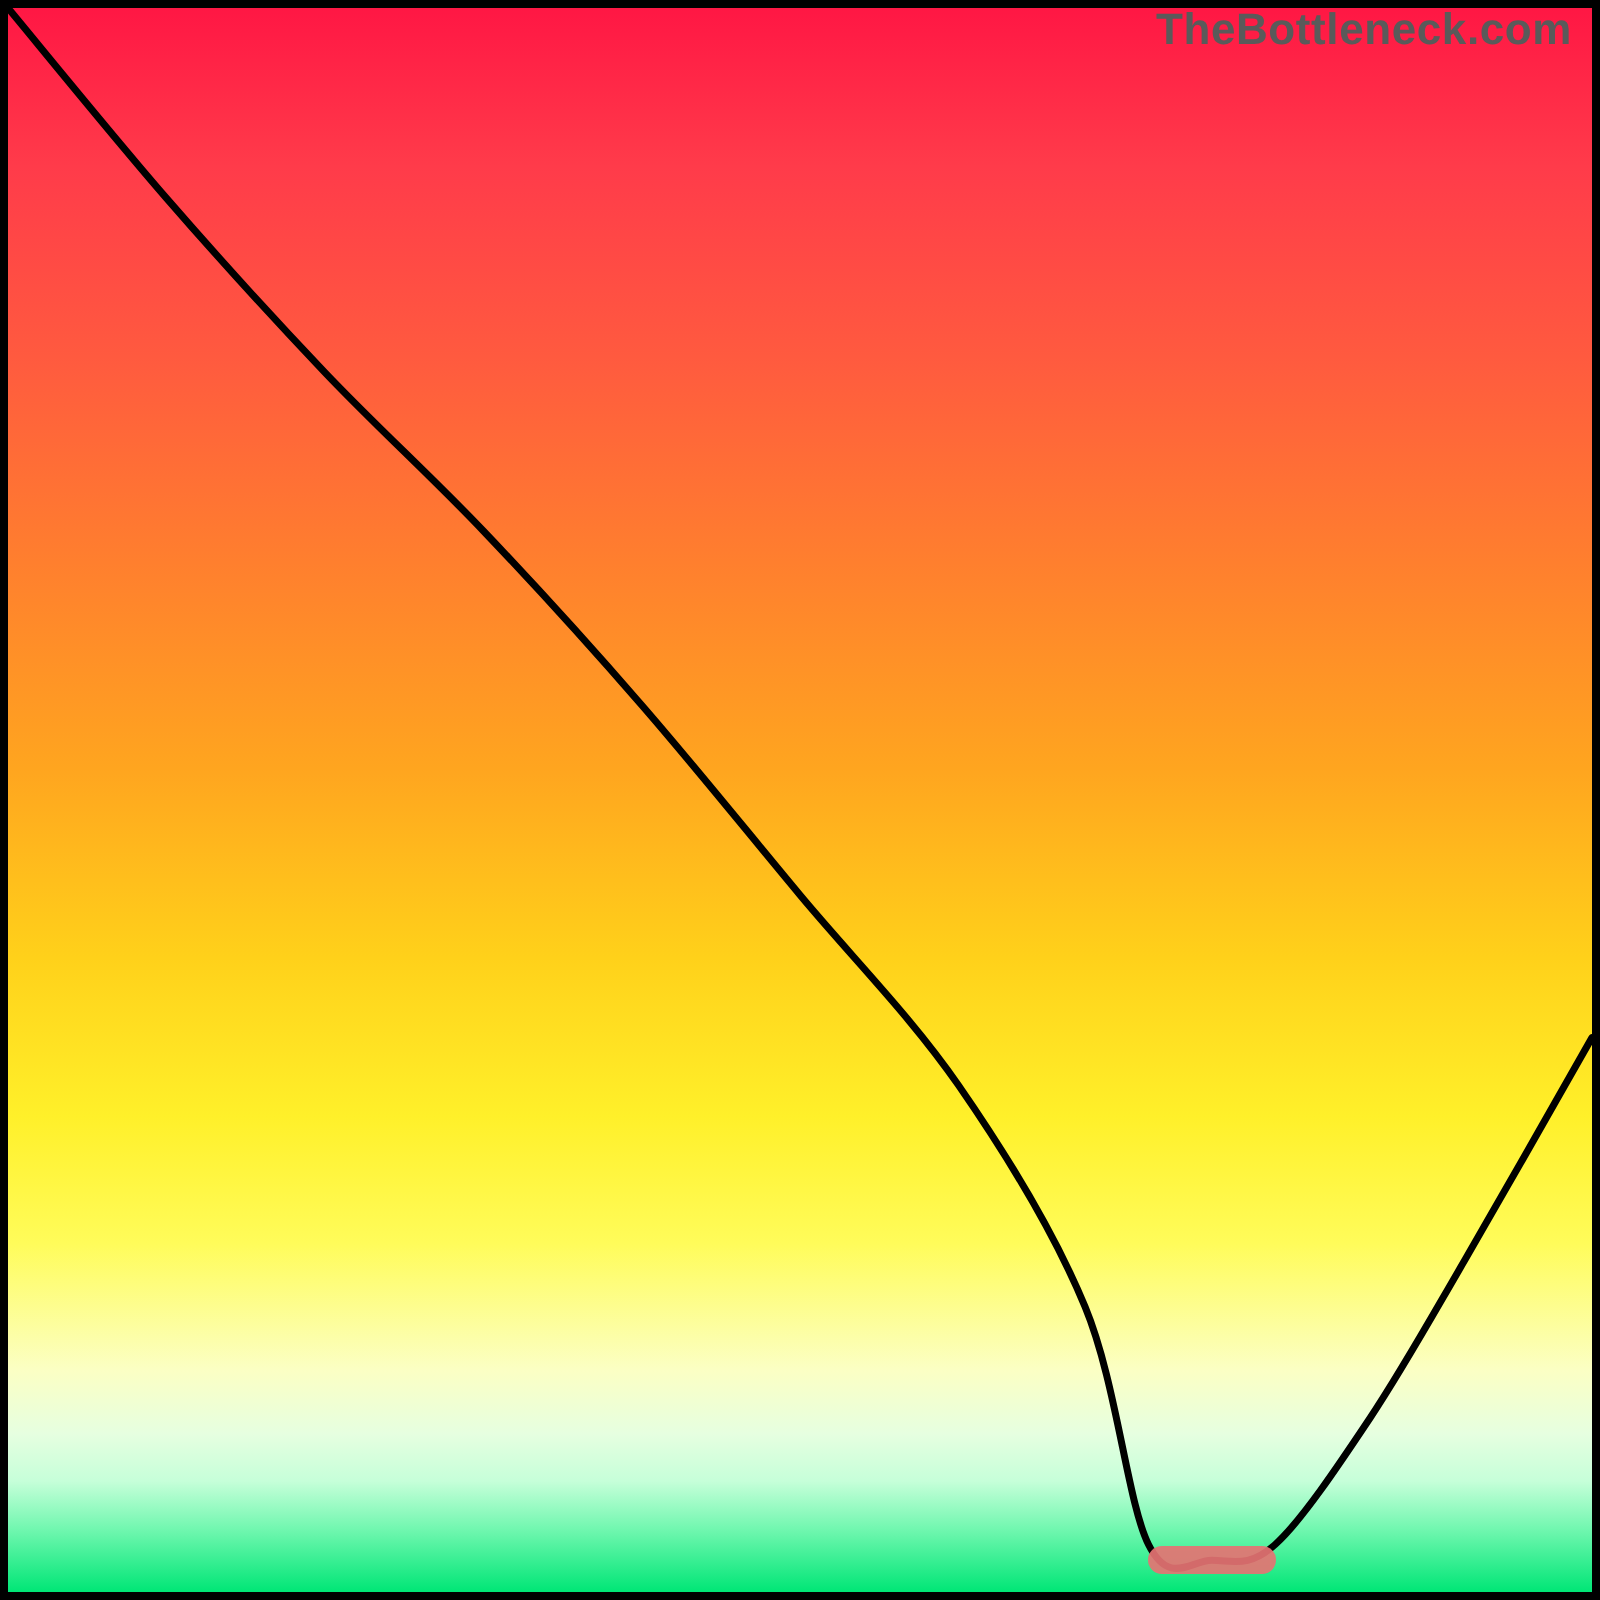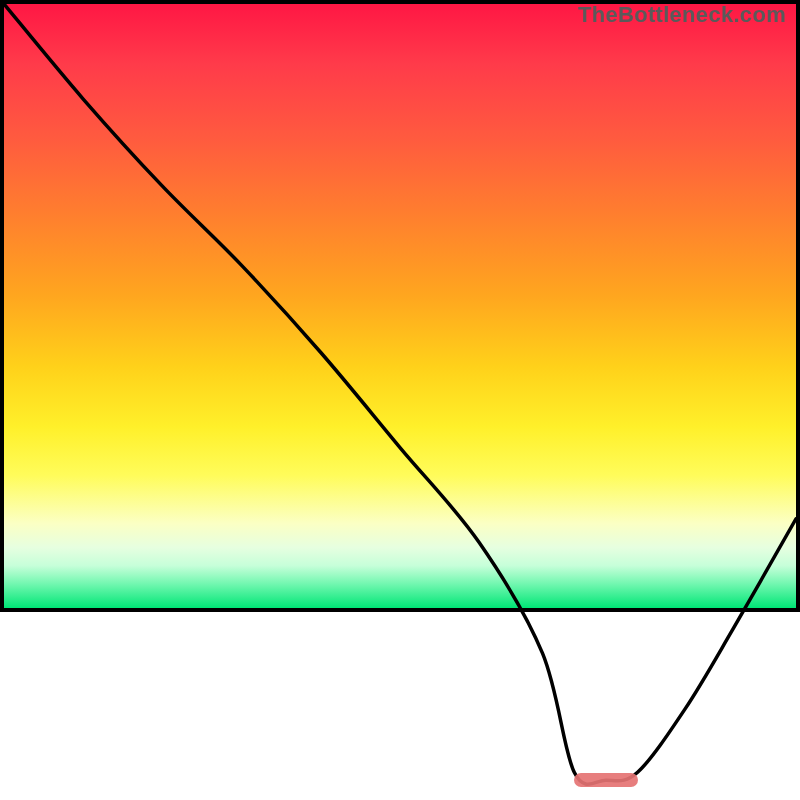--- a/index.html
+++ b/index.html
@@ -7,21 +7,21 @@
     padding: 0;
     width: 800px;
     height: 800px;
     background: #ffffff;
     font-family: Arial, Helvetica, sans-serif;
     overflow: hidden;
   }
   .frame {
     position: relative;
     width: 800px;
-    height: 612px;
+    height: 800px;
     box-sizing: border-box;
     border: 4px solid #000;
   }
   .watermark {
     position: absolute;
     top: -2px;
     right: 10px;
     font-size: 22px;
     font-weight: 600;
     color: #5a5a5a;

